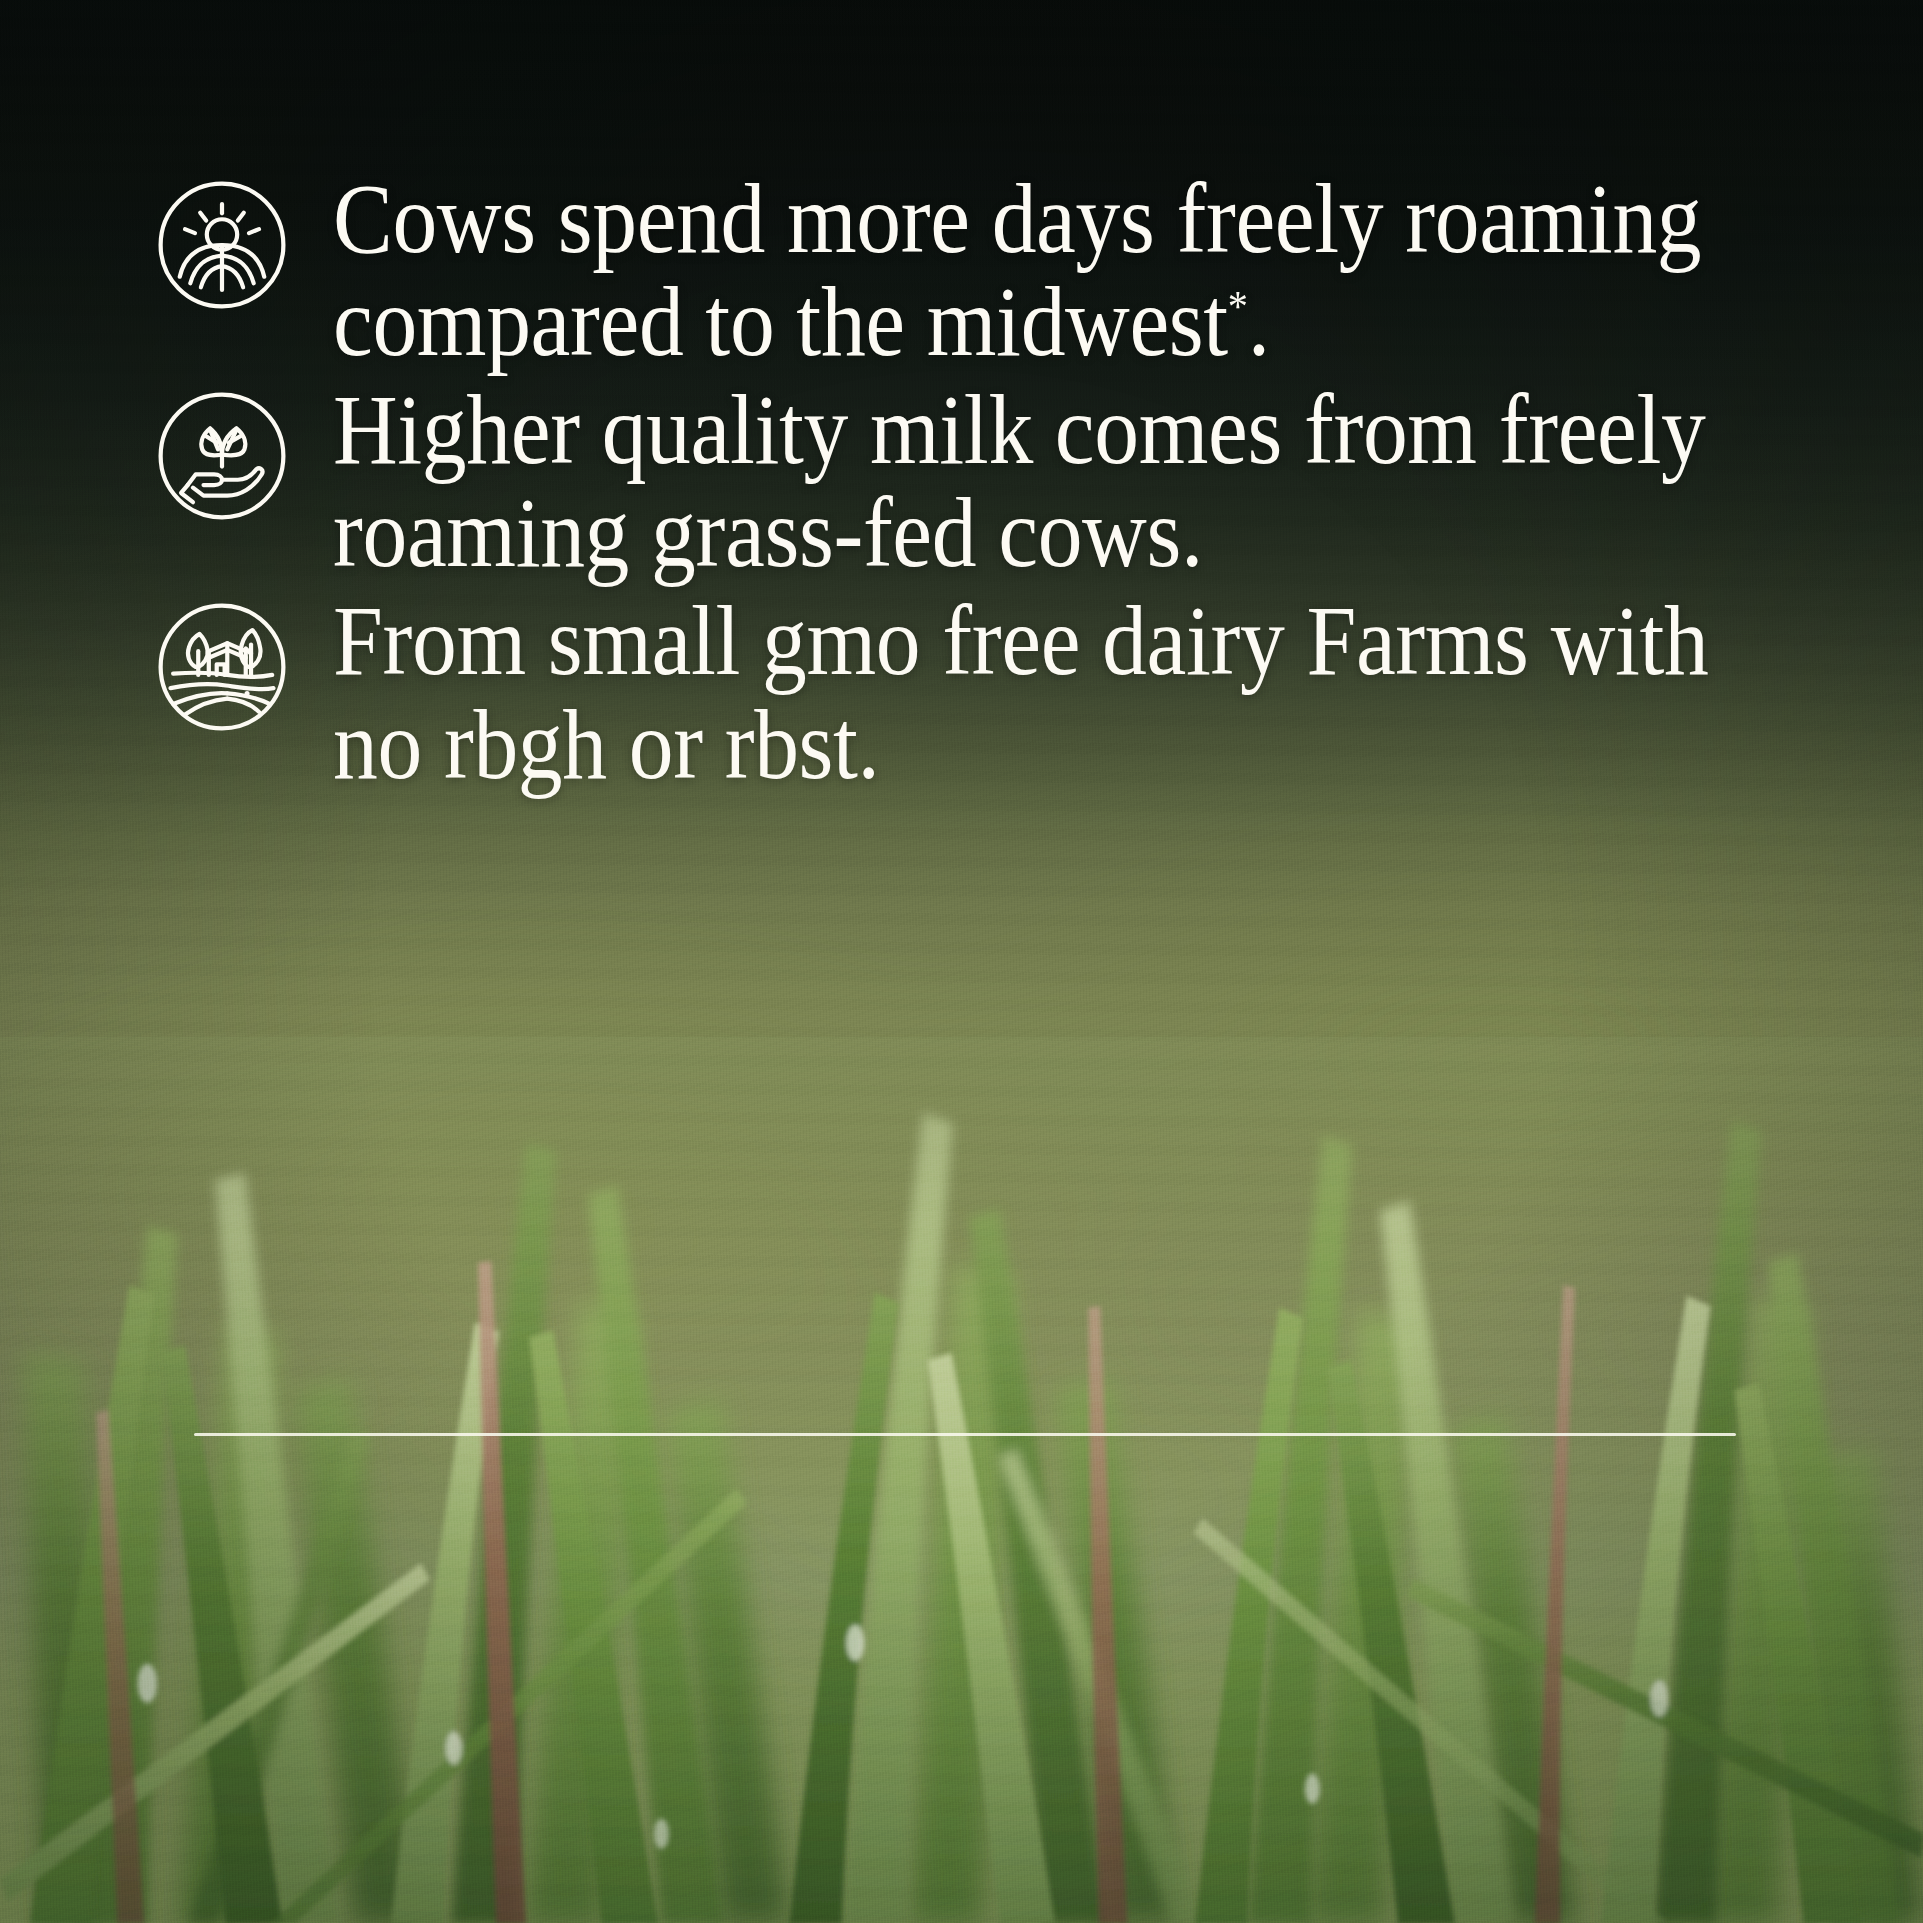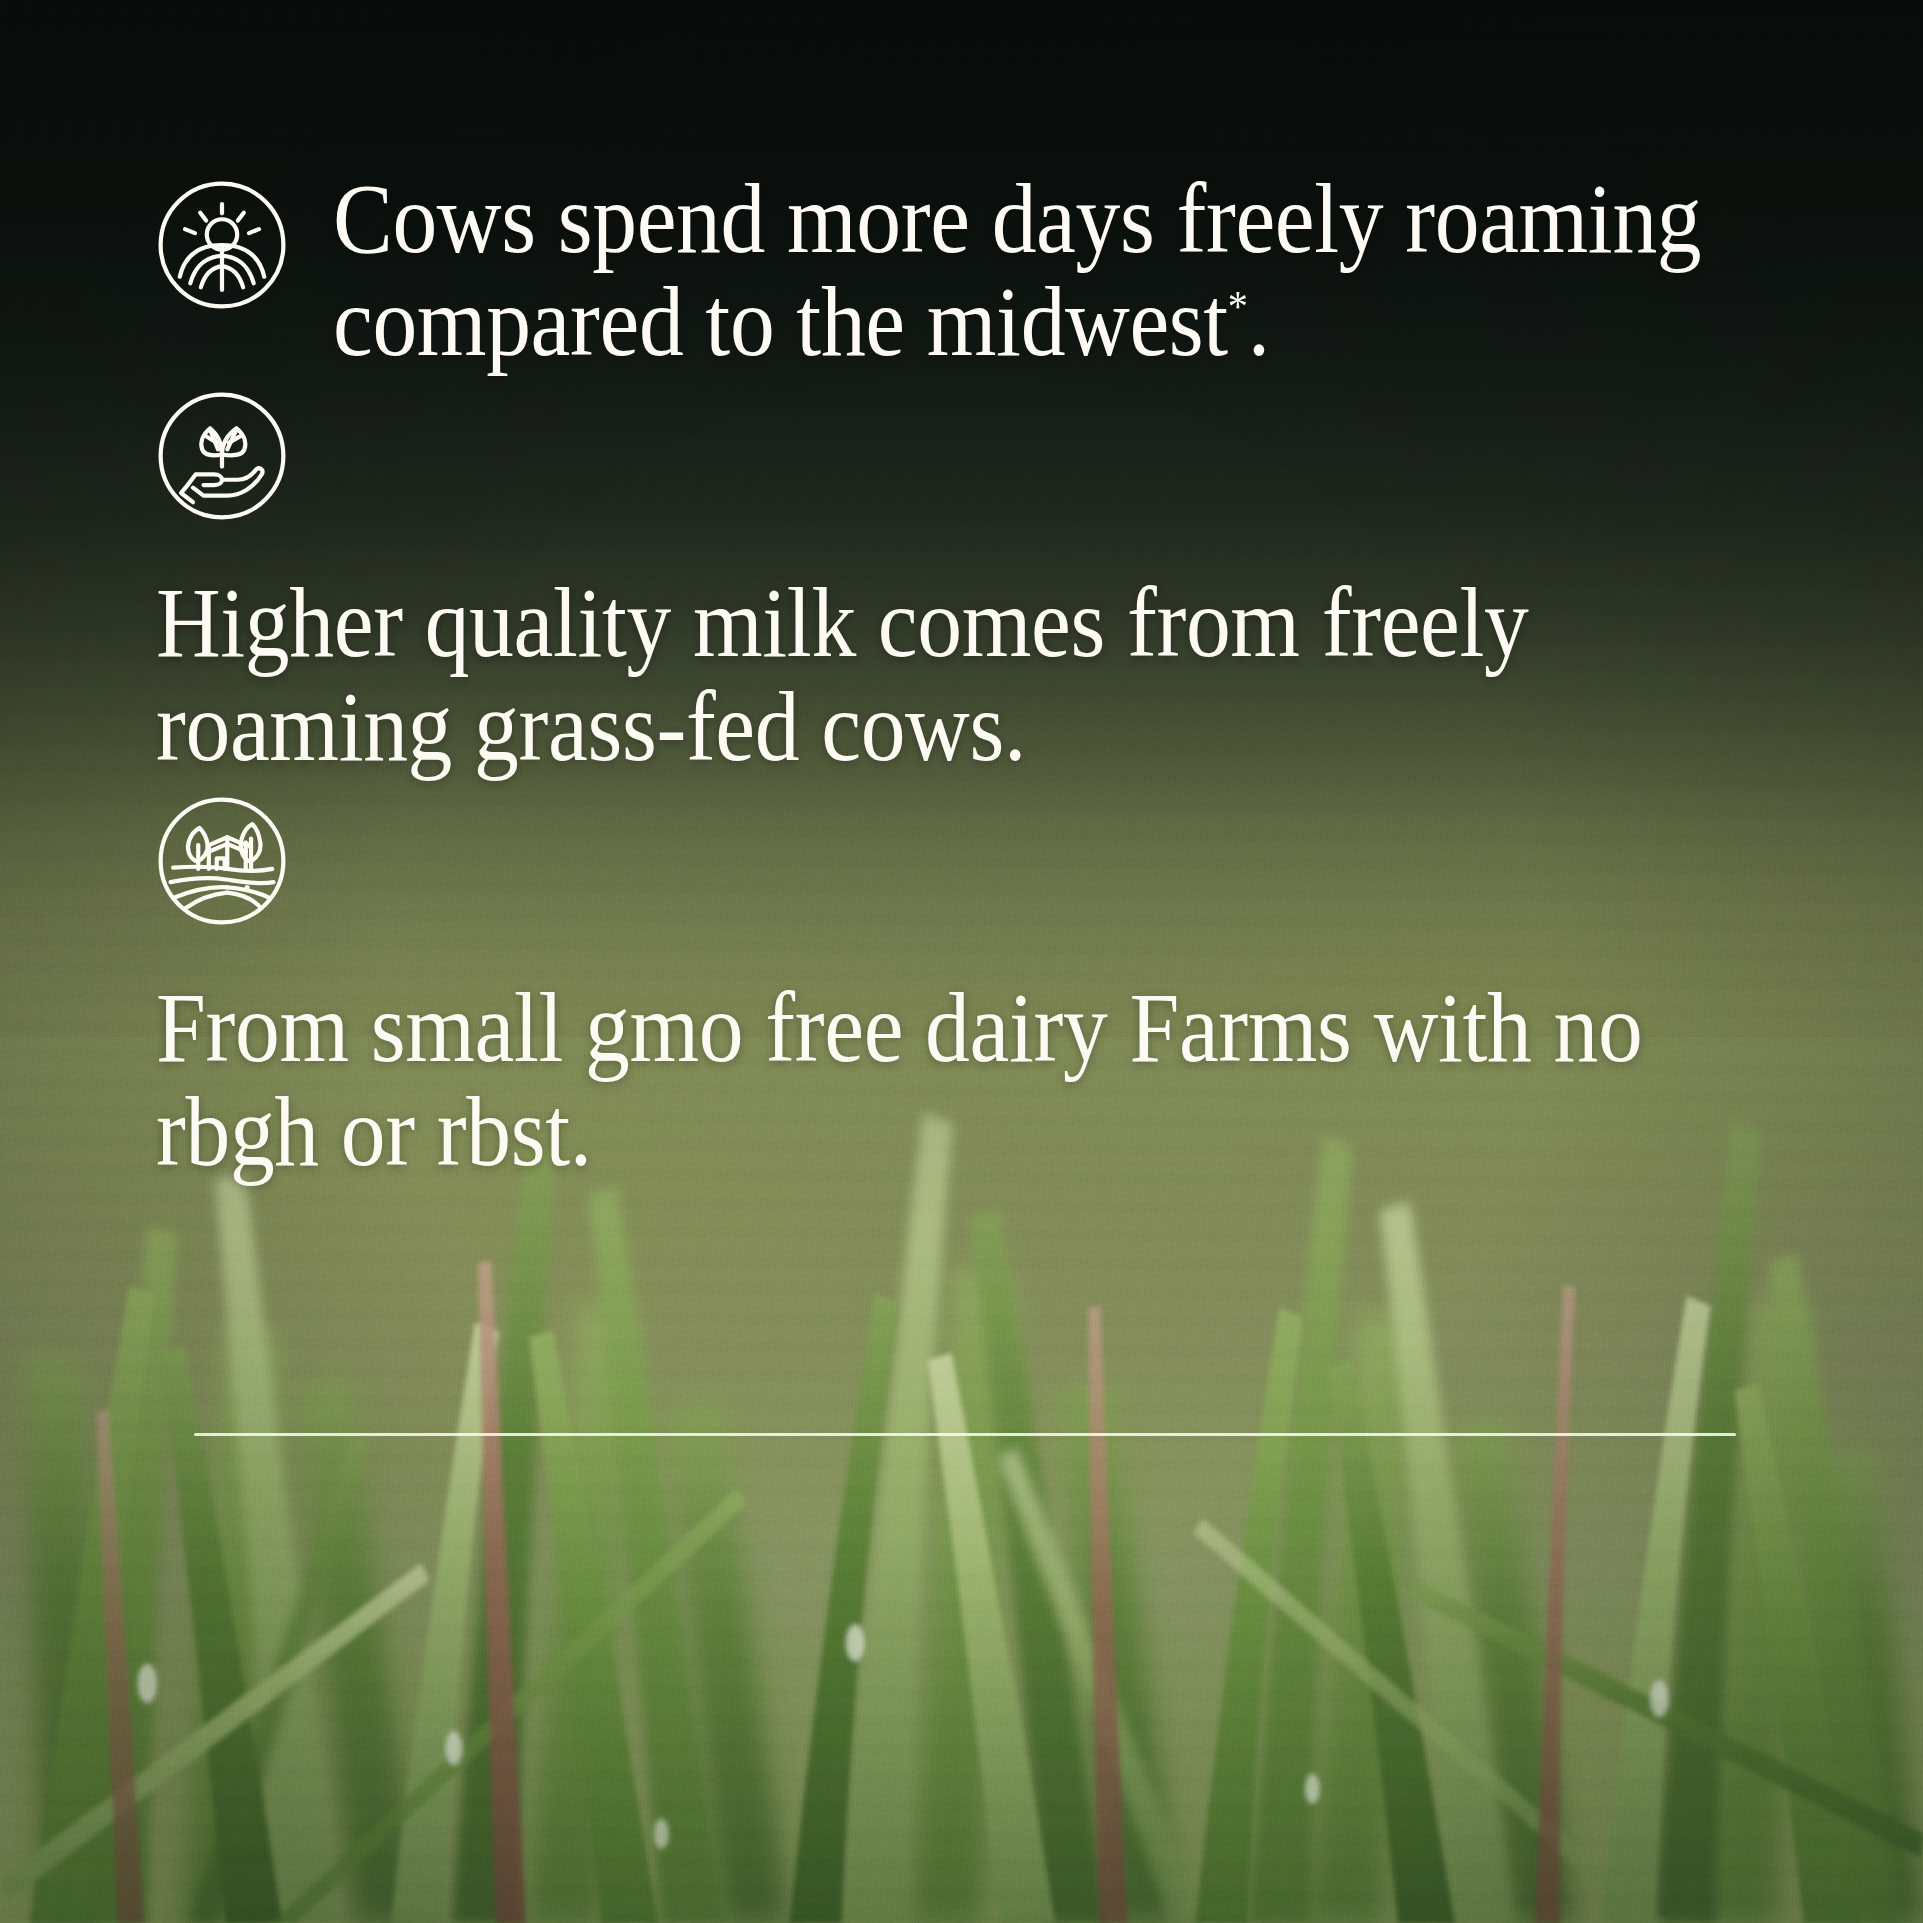--- a/index.html
+++ b/index.html
@@ -126,22 +126,22 @@
     text-shadow:0 1.5px 10.5px rgba(0,0,0,.30);
     padding-top:4.5px;
   }
   .bullet-text sup {
     font-size:.45em;
     vertical-align:super;
     line-height:0;
   }
 
   .row-1 { }
-  .row-2 { margin-top:167px;flex-direction:column; }
-  .row-3 { margin-top:167px;flex-direction:column; }
+  .row-2 { margin-top:167px; }
+  .row-3 { margin-top:167px; }
 
   
   .divider {
     position:absolute;
     left:194px; top:1433px;
     width:1542px; height:3px;
     background:rgba(250,249,238,.88);
     border-radius:1.5px;
   }
 

